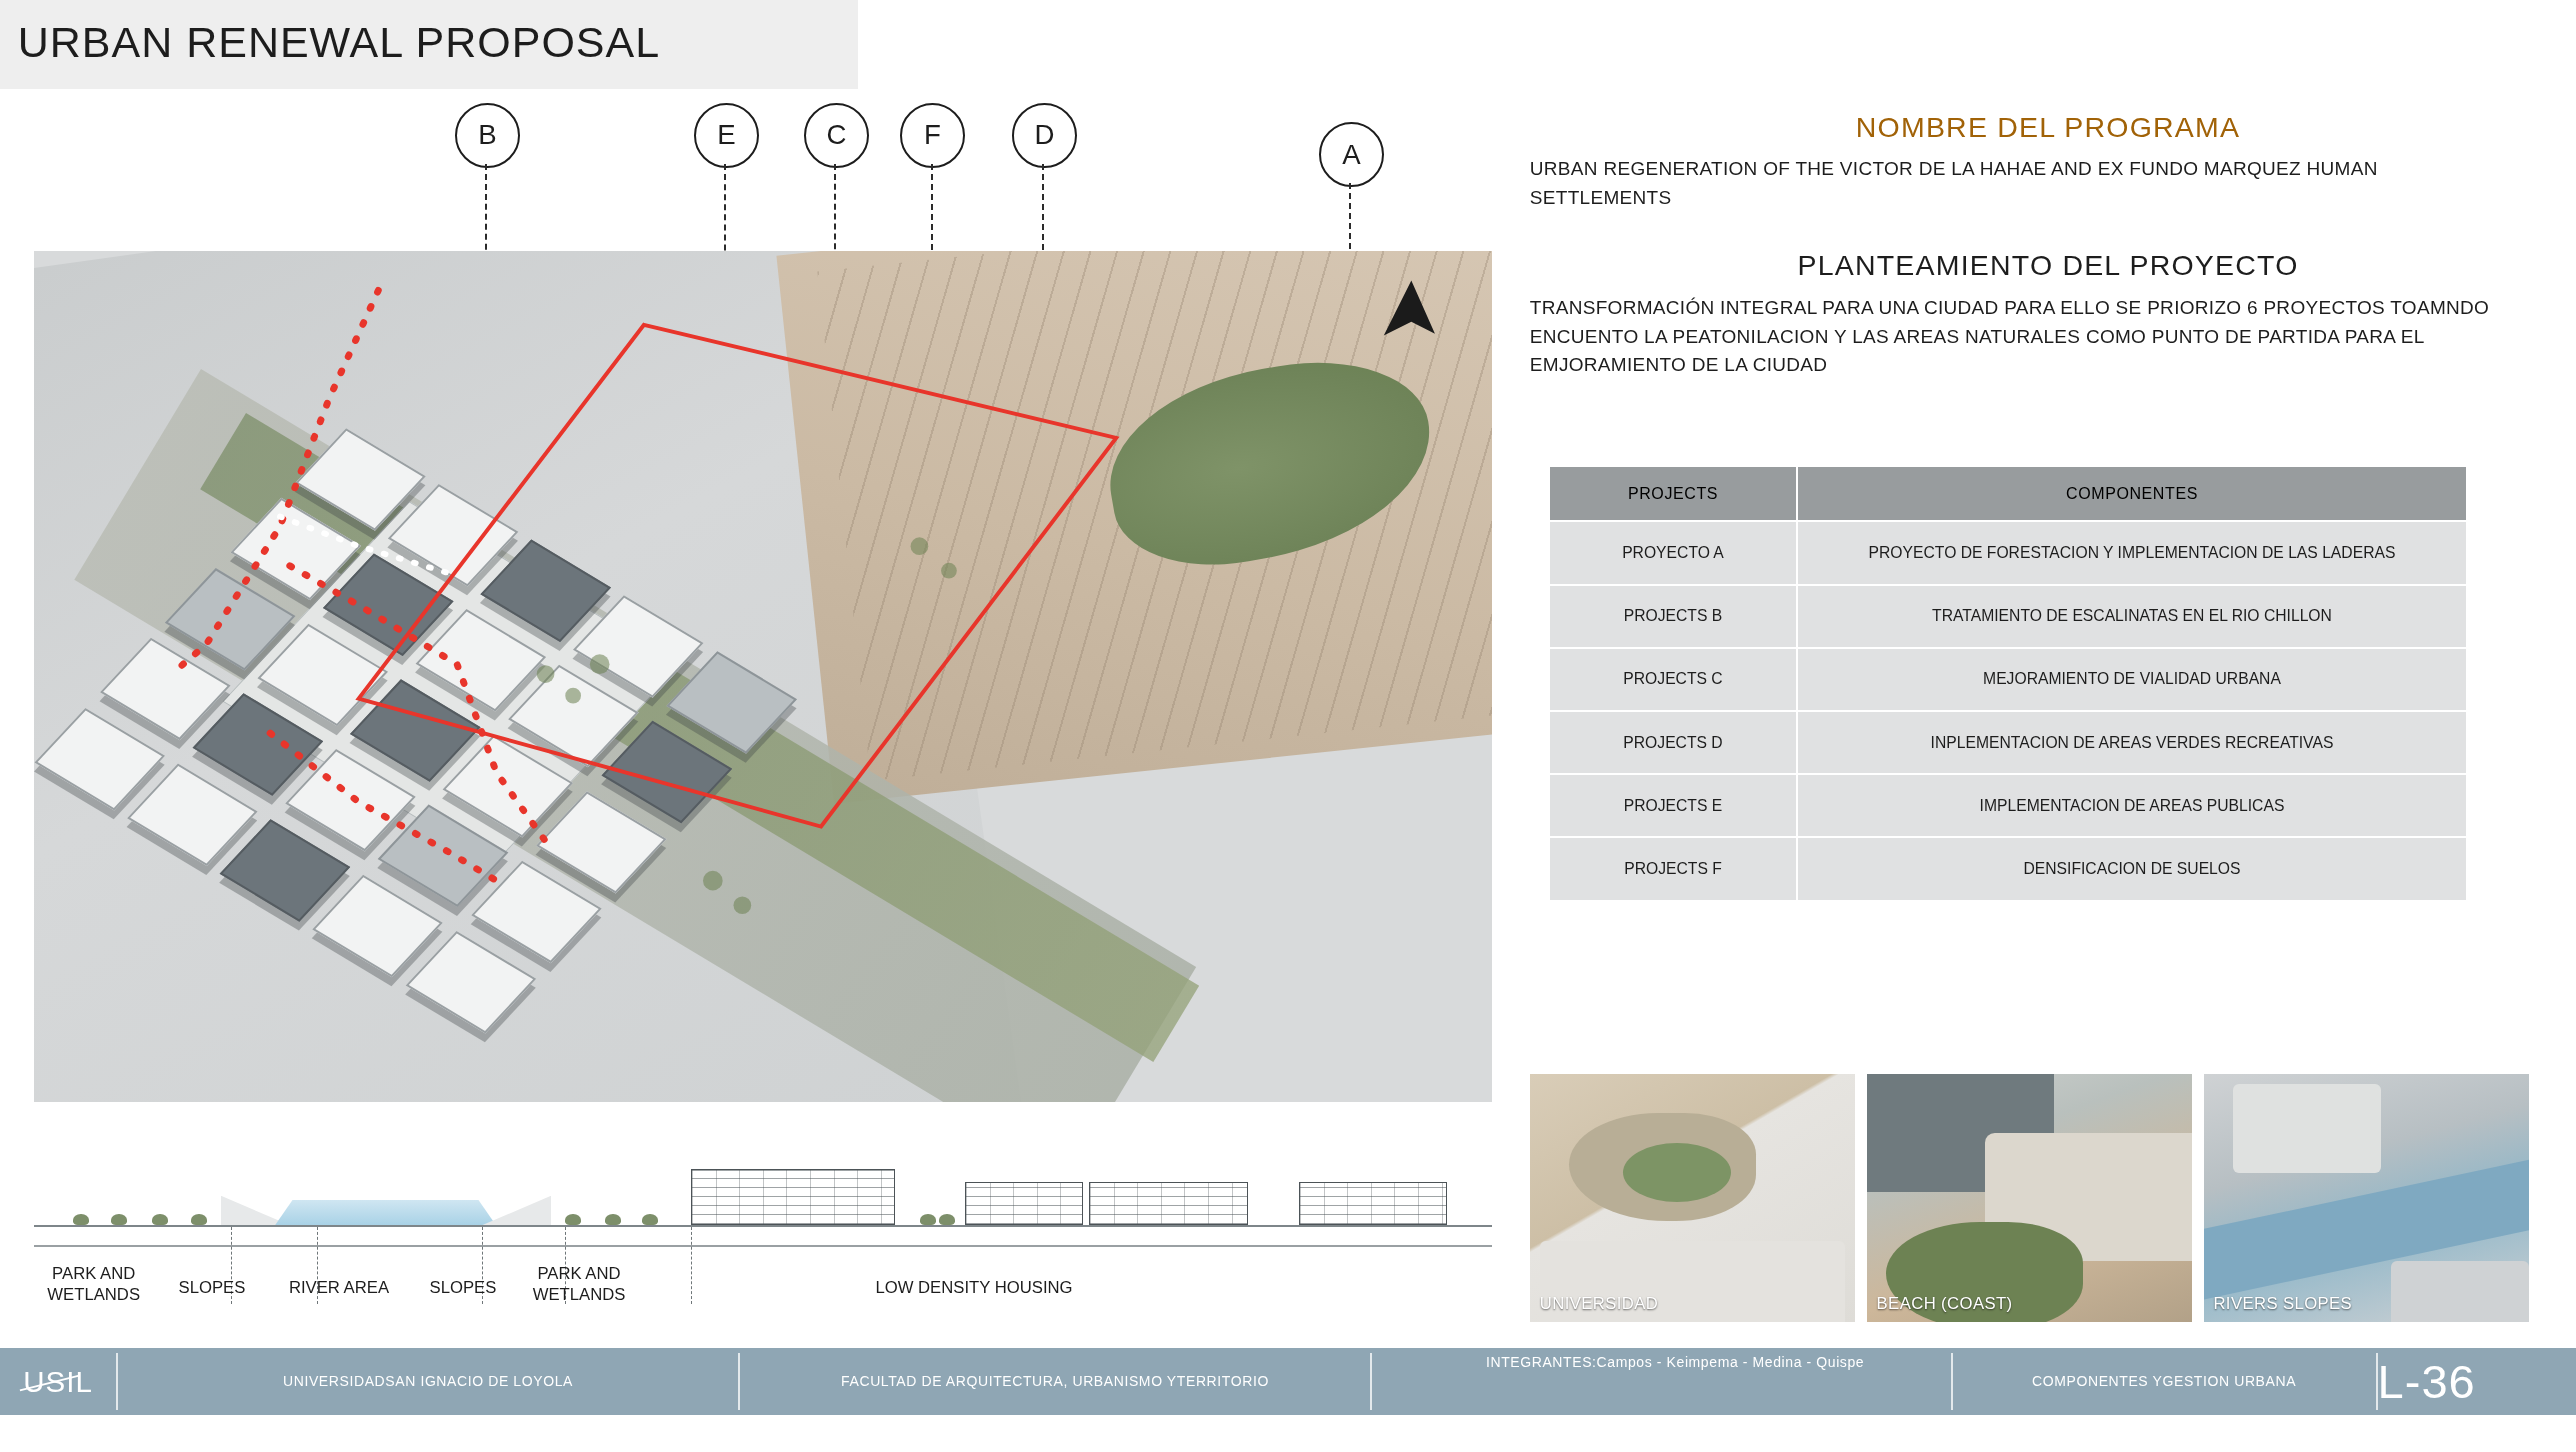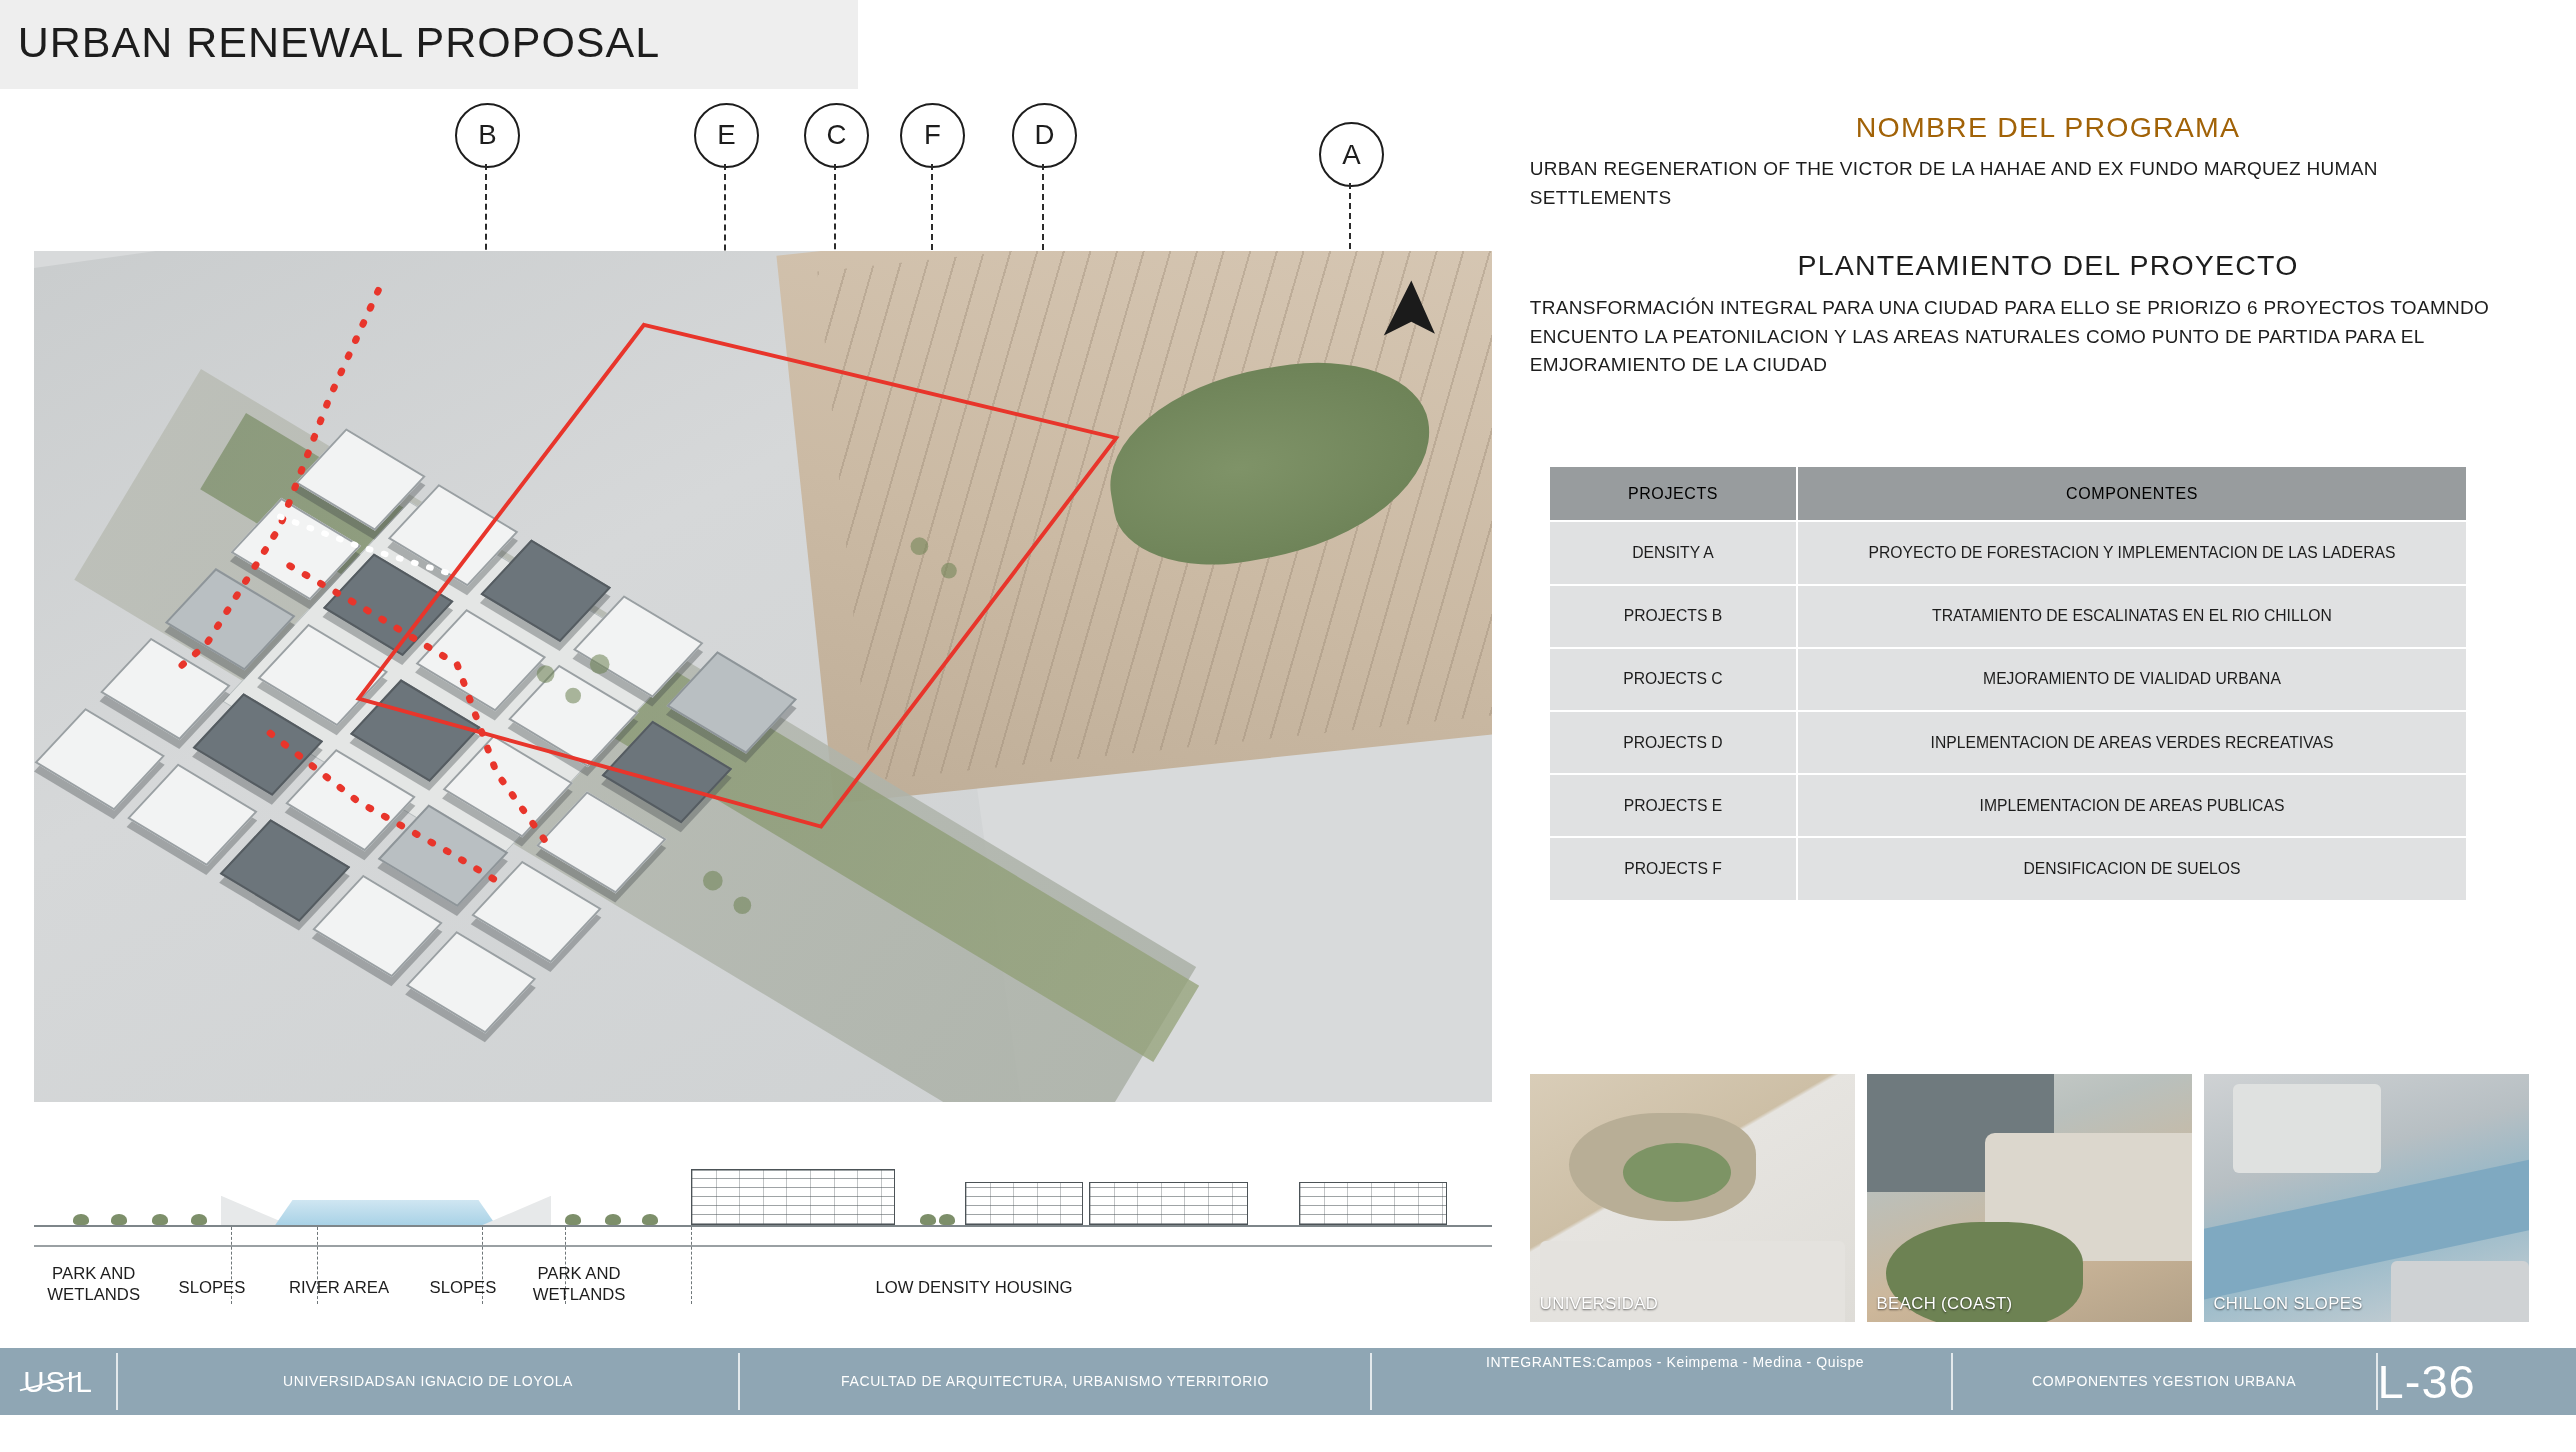--- a/index.html
+++ b/index.html
@@ -358,21 +358,21 @@
 
   <table class="tbl">
     <thead>
       <tr>
         <th class="c1">PROJECTS</th>
         <th>COMPONENTES</th>
       </tr>
     </thead>
     <tbody>
       <tr>
-        <td class="c1">DENSITY A</td>
+        <td class="c1">PROYECTO A</td>
         <td>PROYECTO DE  FORESTACION  Y IMPLEMENTACION DE LAS LADERAS</td>
       </tr>
       <tr>
         <td class="c1">PROJECTS B</td>
         <td>TRATAMIENTO DE ESCALINATAS EN EL RIO CHILLON</td>
       </tr>
       <tr>
         <td class="c1">PROJECTS C</td>
         <td>MEJORAMIENTO DE VIALIDAD URBANA</td>
       </tr>
@@ -402,21 +402,21 @@
   <div class="thumb th2">
     <div class="th-blob" style="left:-9.8px;top:-9.8px;width:197px;height:128px;background:#6f7a7e;border-radius:7.9px;"></div>
     <div class="th-blob" style="left:118px;top:59px;width:226px;height:128px;background:#dcd7cd;border-radius:9.8px;"></div>
     <div class="th-blob" style="left:19.7px;top:148px;width:197px;height:108px;background:#6d8253;border-radius:50% 40% 45% 55%;"></div>
     <div class="cap">BEACH (COAST)</div>
   </div>
   <div class="thumb th3">
     <div class="th-blob" style="left:-19.7px;top:118px;width:394px;height:69px;background:#7fa9c1;border-radius:3.9px;transform:rotate(-12deg);"></div>
     <div class="th-blob" style="left:29.5px;top:9.8px;width:148px;height:89px;background:#dfe1e0;border-radius:5.9px;"></div>
     <div class="th-blob" style="left:187px;top:187px;width:138px;height:69px;background:#cfd2d4;border-radius:5.9px;"></div>
-    <div class="cap">CHILLON SLOPES</div>
+    <div class="cap">RIVERS SLOPES</div>
   </div>
 </div>
 
 <div class="footer">
   <div class="logo">
     <span class="lg">USIL</span>
   </div>
   <div class="sep"></div>
   <div class="cell" style="width:620px;">
     <span>UNIVERSIDAD</span>

